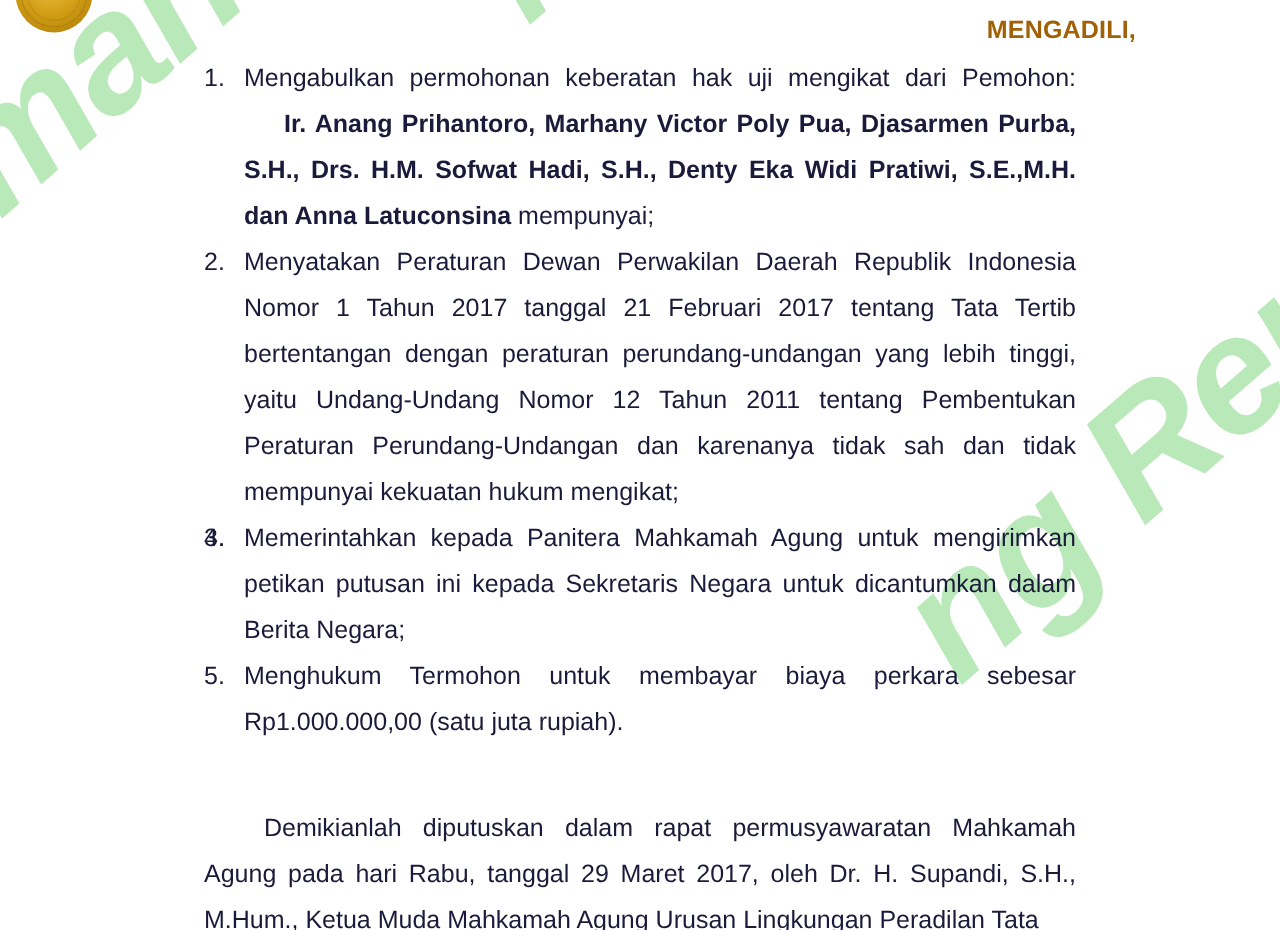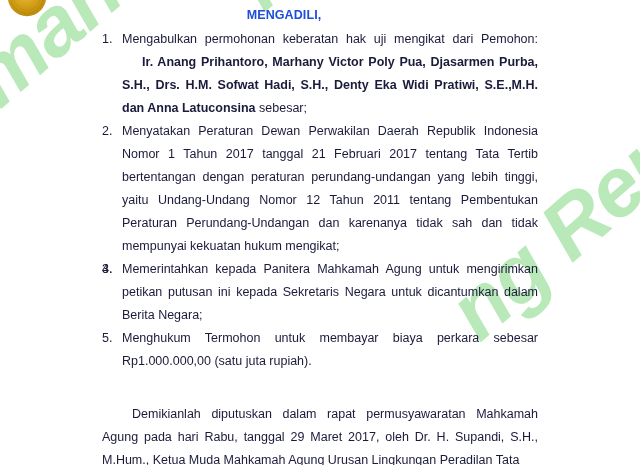--- a/index.html
+++ b/index.html
@@ -76,24 +76,24 @@
     width: 640px;
     height: 465px;
     z-index: 2;
   }
 
   .doc-title {
     position: absolute;
     left: 0;
     top: 8px;
     width: 568px;
-    text-align: center;
+    text-align: right;
     font-size: 12.5px;
     font-weight: bold;
-    color: #1d4ed8;
+    color: #a16207;
     letter-spacing: 0.1px;
   }
 
   .list {
     position: absolute;
     left: 0;
     top: 28px;
     width: 640px;
   }
   .list-item {
@@ -170,21 +170,21 @@
     </g>
   </svg>
 
   <div id="content">
 
     <div class="doc-title">MENGADILI,</div>
 
     <div class="list" id="list-root">
         <div class="list-item">
           <span class="item-num">1.</span>
-          <div class="item-body"><span>Mengabulkan permohonan keberatan hak uji mengikat dari Pemohon: </span><b>Ir. Anang Prihantoro, Marhany Victor Poly Pua, Djasarmen Purba, S.H., Drs. H.M. Sofwat Hadi, S.H., Denty Eka Widi Pratiwi, S.E.,M.H. dan Anna Latuconsina</b><span> sebesar;</span></div>
+          <div class="item-body"><span>Mengabulkan permohonan keberatan hak uji mengikat dari Pemohon: </span><b>Ir. Anang Prihantoro, Marhany Victor Poly Pua, Djasarmen Purba, S.H., Drs. H.M. Sofwat Hadi, S.H., Denty Eka Widi Pratiwi, S.E.,M.H. dan Anna Latuconsina</b><span> mempunyai;</span></div>
         </div>
         <div class="list-item">
           <span class="item-num">2.</span>
           <div class="item-body"><span>Menyatakan Peraturan Dewan Perwakilan Daerah Republik Indonesia Nomor 1 Tahun 2017  tanggal 21 Februari 2017 tentang Tata Tertib bertentangan dengan peraturan perundang-undangan yang lebih tinggi, yaitu Undang-Undang Nomor 12 Tahun 2011 tentang Pembentukan Peraturan Perundang-Undangan dan karenanya tidak sah dan tidak mempunyai kekuatan hukum mengikat;</span></div>
         </div>
         <div class="list-item">
           <span class="item-num">3.</span>
         </div>
         <div class="list-item">
           <span class="item-num">4.</span>

